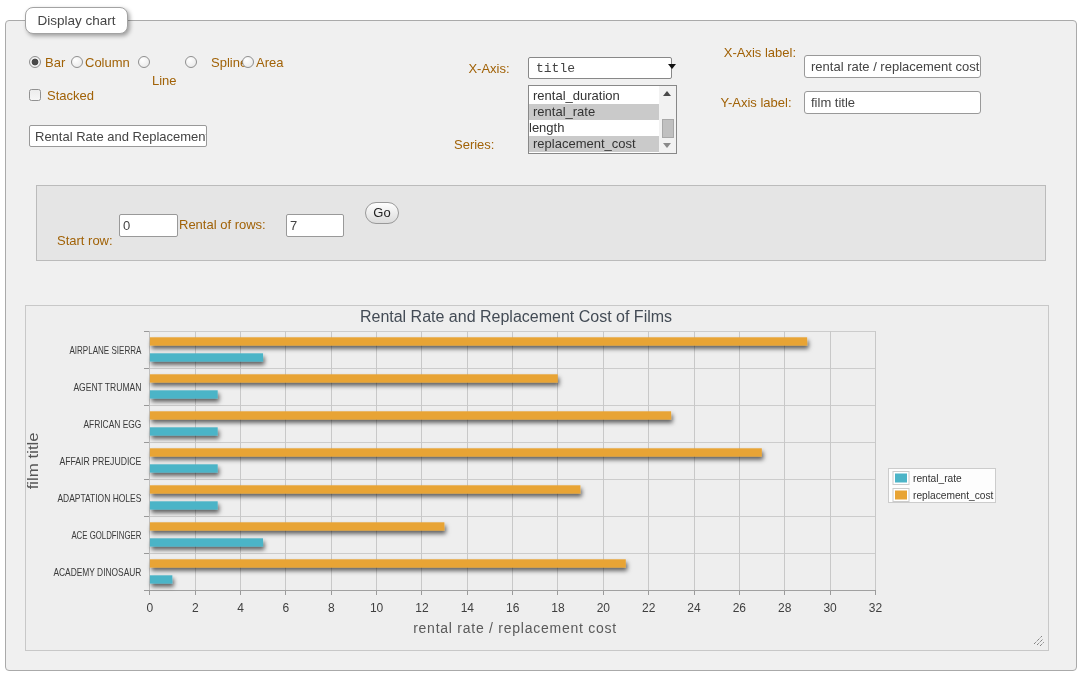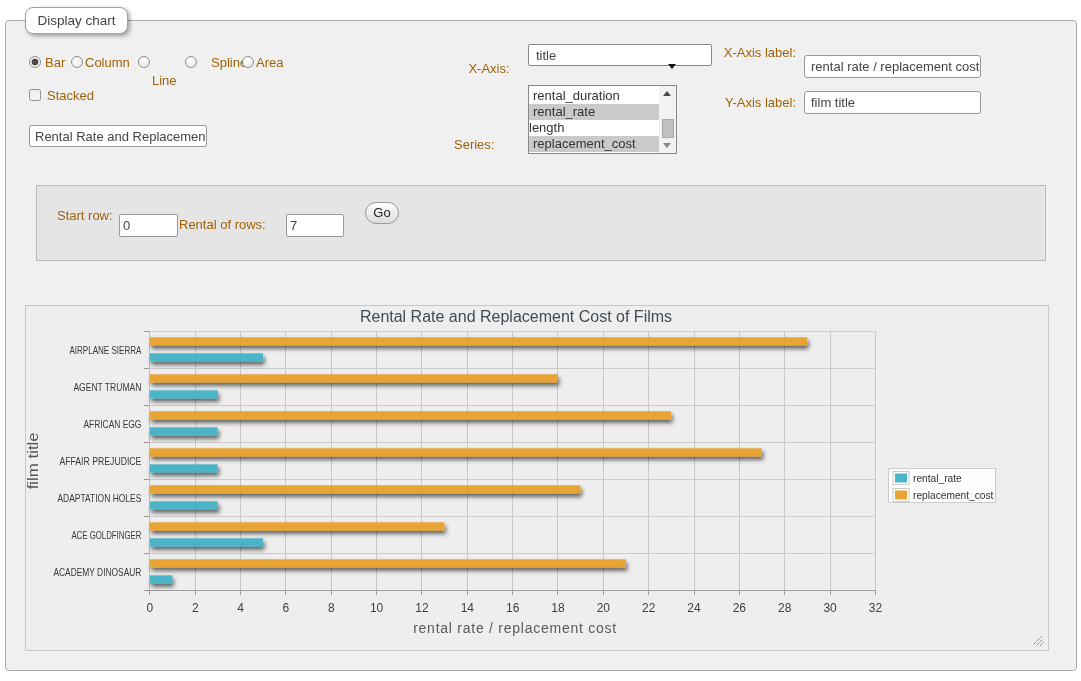--- a/index.html
+++ b/index.html
@@ -29,43 +29,43 @@
 <span class="abs lbl" style="left:211px;top:55px;">Spline</span>
 <span class="abs radio" style="left:242px;top:56px;"></span>
 <span class="abs lbl" style="left:256px;top:55px;">Area</span>
 
 <span class="abs checkbox" style="left:29px;top:89px;"></span>
 <span class="abs lbl" style="left:47px;top:88px;">Stacked</span>
 
 <div class="abs input" style="left:29px;top:125px;width:178px;height:22px;padding-left:5px;">Rental Rate and Replacement Cost of Films</div>
 
 <span class="abs lbl" style="left:454px;top:61px;width:70px;text-align:center;">X-Axis:</span>
-<div class="abs input" style="left:528px;top:44px;width:184px;height:22px;border-color:#888;padding-left:7px;">title</div>
+<div class="abs input" style="left:528px;top:57px;width:144px;height:22px;border-color:#888;padding-left:7px;font-family:Liberation Mono, monospace;">title</div>
 <span class="abs" style="left:668px;top:64px;width:0;height:0;border-left:4px solid transparent;border-right:4px solid transparent;border-top:5.5px solid #111;"></span>
 
 <span class="abs lbl" style="left:454px;top:137px;width:70px;text-align:left;">Series:</span>
 <div class="abs" style="left:528px;top:85px;width:149px;height:69px;background:#fff;border:1px solid #888;">
   <div style="position:absolute;left:0;top:2px;width:130px;height:16px;font-size:13px;padding-left:4px;color:#333;">rental_duration</div>
   <div style="position:absolute;left:0;top:18px;width:130px;height:16px;font-size:13px;padding-left:4px;color:#333;background:#cacaca;">rental_rate</div>
   <div style="position:absolute;left:0;top:34px;width:130px;height:16px;font-size:13px;padding-left:0;color:#333;">length</div>
   <div style="position:absolute;left:0;top:50px;width:130px;height:16px;font-size:13px;padding-left:4px;color:#333;background:#cacaca;">replacement_cost</div>
   <div style="position:absolute;right:0;top:0;width:17px;height:67px;background:#f2f2f2;">
     <div style="position:absolute;top:5px;left:4px;width:0;height:0;border-left:4.5px solid transparent;border-right:4.5px solid transparent;border-bottom:5.5px solid #4a4a4a;"></div>
     <div style="position:absolute;top:33px;left:3px;width:12px;height:19px;background:#c0c0c0;border:1px solid #a8a8a8;"></div>
     <div style="position:absolute;bottom:5px;left:4px;width:0;height:0;border-left:4.5px solid transparent;border-right:4.5px solid transparent;border-top:5.5px solid #8a8a8a;"></div>
   </div>
 </div>
 
 <span class="abs lbl" style="left:716px;top:45px;width:80px;text-align:right;">X-Axis label:</span>
 <div class="abs input" style="left:804px;top:55px;width:177px;height:23px;border-radius:3px;padding-left:6px;">rental rate / replacement cost</div>
-<span class="abs lbl" style="left:716px;top:95px;width:80px;text-align:right;">Y-Axis label:</span>
+<span class="abs lbl" style="left:716px;top:95px;width:80px;text-align:center;">Y-Axis label:</span>
 <div class="abs input" style="left:804px;top:91px;width:177px;height:23px;border-radius:3px;padding-left:6px;">film title</div>
 
 <div class="abs" style="left:36px;top:185px;width:1010px;height:76px;background:#e5e5e5;border:1px solid #bbb;">
-  <span class="abs lbl" style="left:20px;top:22px;text-align:center;">Start row:</span>
+  <span class="abs lbl" style="left:20px;top:47px;text-align:center;">Start row:</span>
   <div class="abs input" style="left:82px;top:28px;width:59px;height:23px;">0</div>
   <span class="abs lbl" style="left:142px;top:31px;">Rental of rows:</span>
   <div class="abs input" style="left:249px;top:28px;width:58px;height:23px;">7</div>
   <div class="abs" style="left:328px;top:16px;width:34px;height:22px;border:1px solid #999;border-radius:11px;background:linear-gradient(#fefefe,#dcdcdc);font-size:13px;color:#222;text-align:center;line-height:20px;">Go</div>
 </div>
 
 <div class="abs" style="left:25px;top:305px;width:1024px;height:346px;background:#eee;border:1px solid #c8c8c8;">
 <svg width="1022" height="344" xmlns="http://www.w3.org/2000/svg" style="position:absolute;left:0;top:0;">
   <defs>
     <filter id="sh" x="-30%" y="-60%" width="160%" height="260%">

